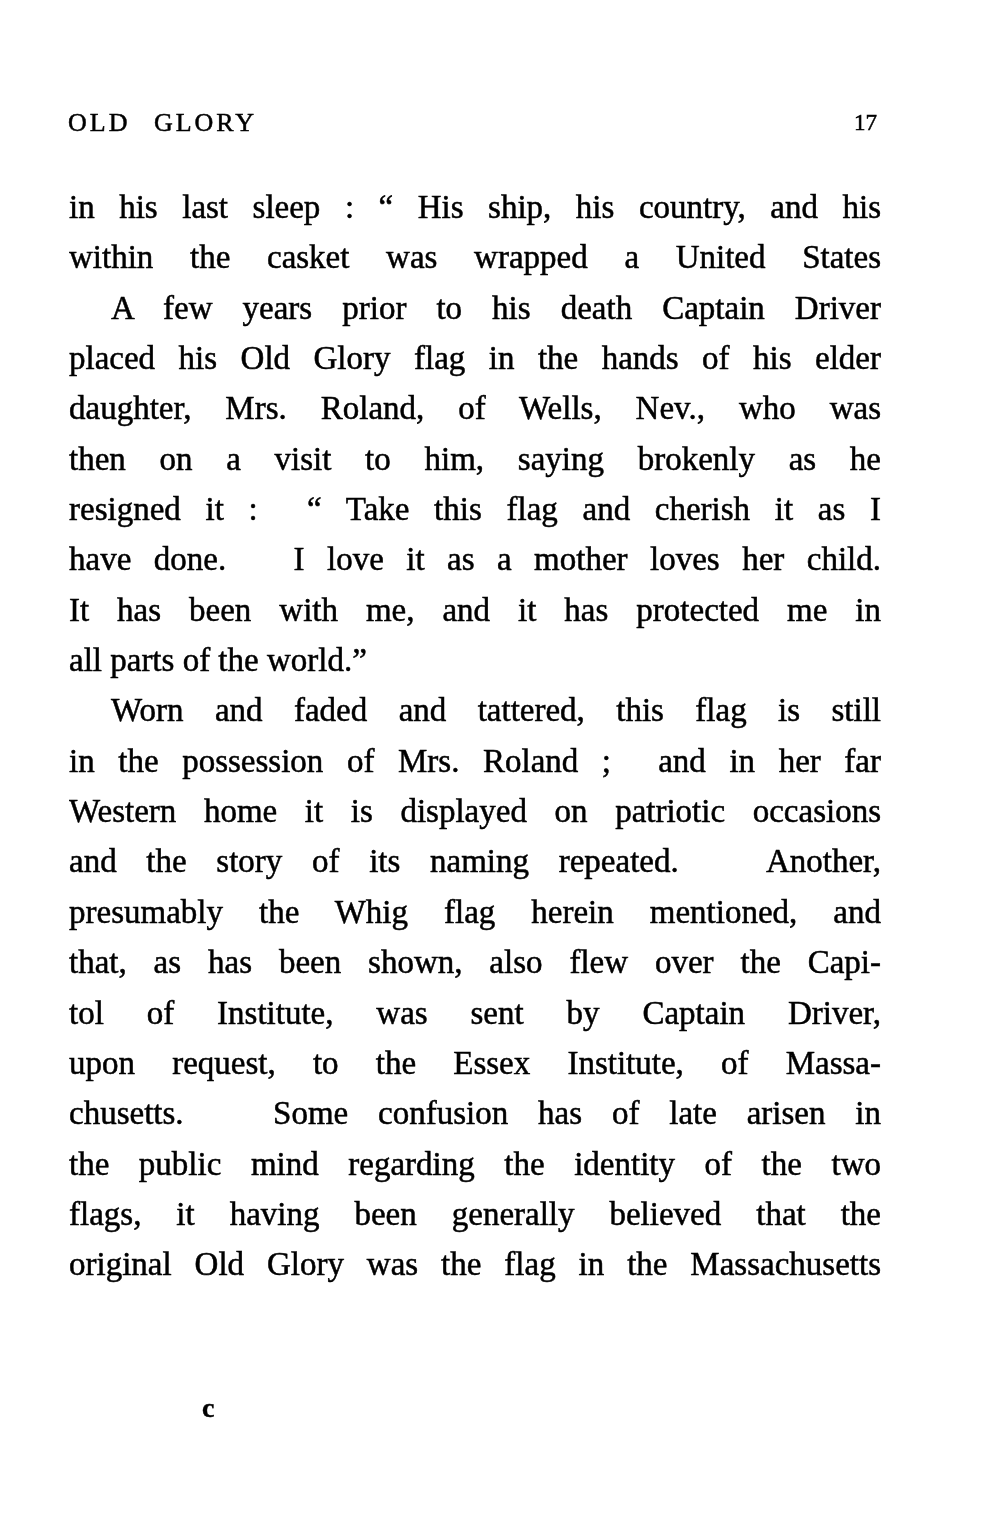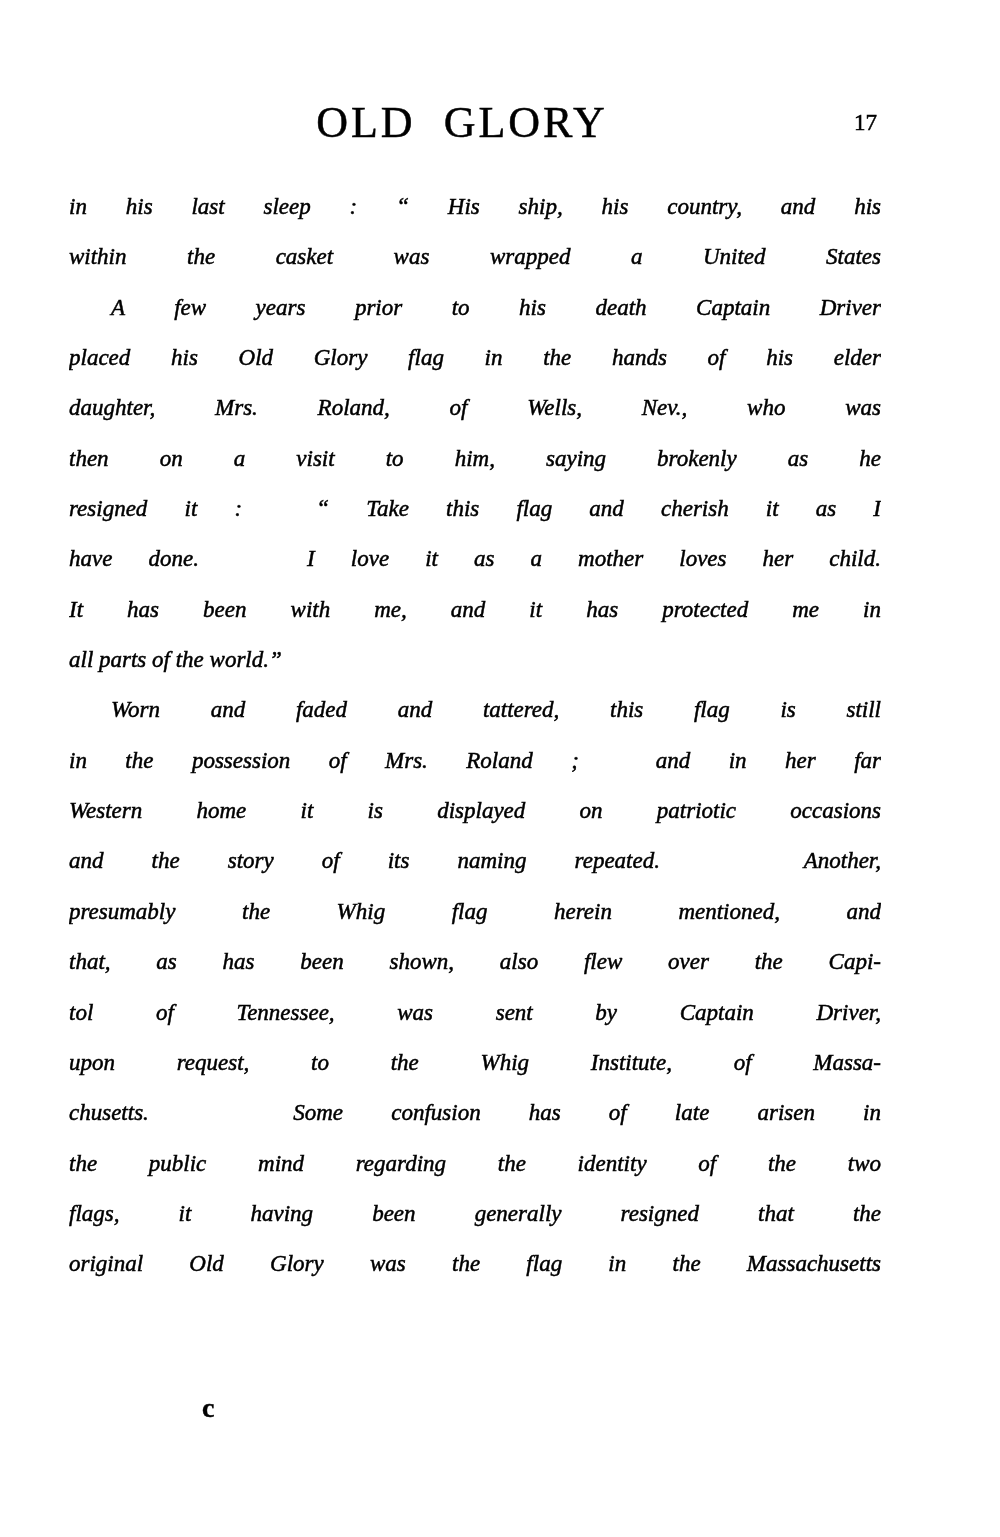--- a/index.html
+++ b/index.html
@@ -14,53 +14,52 @@
   }
   .running-header {
     position: absolute;
     top: 106px;
     left: 0;
     width: 1000px;
     height: 44px;
   }
   .running-title {
     position: absolute;
-    left: 84px;
+    left: 68px;
     width: 756px;
     top: 0;
-    text-align: center;
-    font-size: 44px;
+    text-align: left;
+    font-size: 26px;
     line-height: 33px;
     letter-spacing: 3px;
     word-spacing: 14px;
     -webkit-text-stroke: 0.5px #000;
   }
   .page-number {
     position: absolute;
     right: 123px;
     top: 0;
     font-size: 23px;
     line-height: 33px;
     -webkit-text-stroke: 0.5px #000;
   }
   .body-text {
     position: absolute;
     left: 69px;
     top: 182px;
     width: 812px;
   }
   .line {
-    font-size: 23px;
+    font-size: 33px;
     line-height: 50.35px;
     height: 50.35px;
     text-align: justify;
     text-align-last: justify;
     white-space: pre-wrap;
     overflow: hidden;
-    font-style: italic;
     -webkit-text-stroke: 0.5px #000;
   }
   .line.indent { padding-left: 42px; }
   .line.end { text-align-last: left; }
   .signature-mark {
     position: absolute;
     left: 202px;
     top: 1394px;
     font-size: 28px;
     font-weight: 700;
@@ -87,22 +86,22 @@
       <div class="line">resigned it :  “ Take this flag and cherish it as I</div>
       <div class="line">have done.   I love it as a mother loves her child.</div>
       <div class="line">It has been with me, and it has protected me in</div>
       <div class="line end">all parts of the world.”</div>
       <div class="line indent">Worn and faded and tattered, this flag is still</div>
       <div class="line">in the possession of Mrs. Roland ;  and in her far</div>
       <div class="line">Western home it is displayed on patriotic occasions</div>
       <div class="line">and the story of its naming repeated.   Another,</div>
       <div class="line">presumably the Whig flag herein mentioned, and</div>
       <div class="line">that, as has been shown, also flew over the Capi-</div>
-      <div class="line">tol of Tennessee, was sent by Captain Driver,</div>
-      <div class="line">upon request, to the Whig Institute, of Massa-</div>
+      <div class="line">tol of Institute, was sent by Captain Driver,</div>
+      <div class="line">upon request, to the Essex Institute, of Massa-</div>
       <div class="line">chusetts.   Some confusion has of late arisen in</div>
       <div class="line">the public mind regarding the identity of the two</div>
-      <div class="line">flags, it having been generally resigned that the</div>
+      <div class="line">flags, it having been generally believed that the</div>
       <div class="line">original Old Glory was the flag in the Massachusetts</div>
     </div>
 
   <div class="signature-mark">c</div>
 </div>
 
 </body></html>

